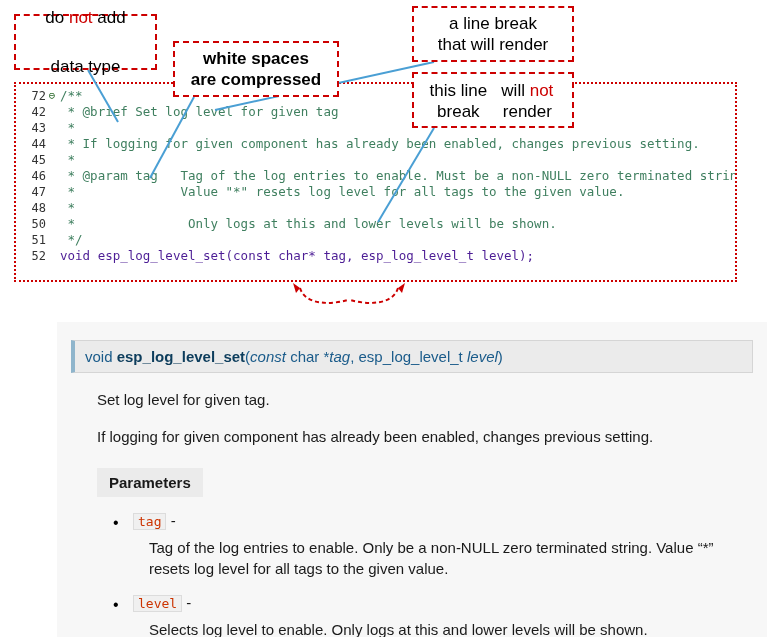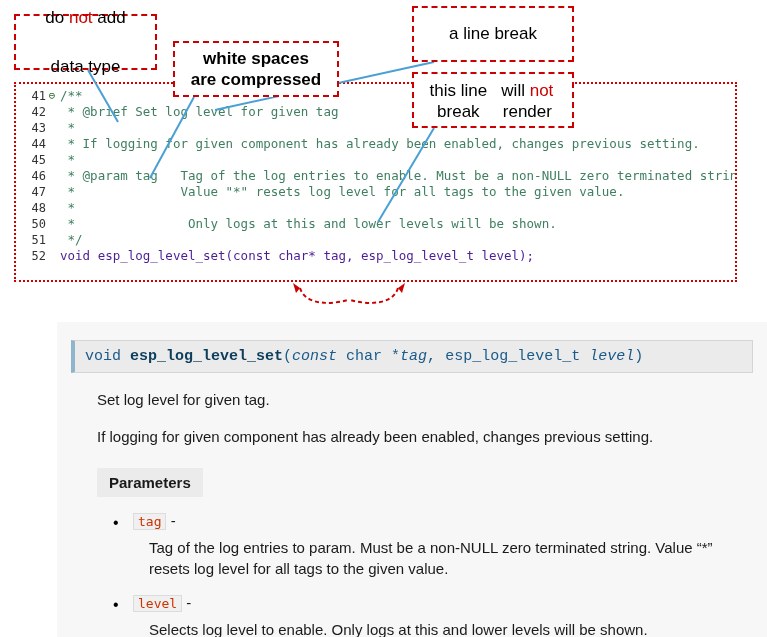--- a/index.html
+++ b/index.html
@@ -143,21 +143,21 @@
   #doc-signature {
     margin: 18px 14px 8px 14px;
     background: #ebebeb;
     border-left: 4px solid #8fb5cc;
     border-top: 1px solid #d5d5d5;
     border-right: 1px solid #d5d5d5;
     border-bottom: 1px solid #d5d5d5;
     padding: 7px 10px;
     font-size: 15px;
     color: #1a5b8a;
-    font-family: Liberation Mono, monospace;
+    font-family: Liberation Sans, sans-serif;
   }
   #doc-signature .sig-name {
     font-weight: bold;
     color: #0d3d5c;
   }
   #doc-signature .sig-kw {
     font-style: italic;
   }
   #doc-signature .sig-param {
     font-style: italic;
@@ -214,29 +214,30 @@
   <div>data type</div>
 </div>
 
 <div class="callout" id="callout-whitespace">
   <div>white spaces</div>
   <div>are  compressed</div>
 </div>
 
 <div class="callout" id="callout-linebreak-render">
   <div>a line break</div>
+  <div>that will render</div>
 </div>
 
 <div class="callout" id="callout-linebreak-norender">
   <div>this line break</div>
   <div><span>will </span><span class="hl">not</span><span> render</span></div>
 </div>
 
 <div id="code-panel">
-  <div class="code-line"><span class="ln">41</span><span class="fold">⊖</span><span class="code-text">/**</span></div>
+  <div class="code-line"><span class="ln">72</span><span class="fold">⊖</span><span class="code-text">/**</span></div>
   <div class="code-line"><span class="ln">42</span><span class="fold"></span><span class="code-text"> * @brief Set log level for given tag</span></div>
   <div class="code-line"><span class="ln">43</span><span class="fold"></span><span class="code-text"> *</span></div>
   <div class="code-line"><span class="ln">44</span><span class="fold"></span><span class="code-text"> * If logging for given component has already been enabled, changes previous setting.</span></div>
   <div class="code-line"><span class="ln">45</span><span class="fold"></span><span class="code-text"> *</span></div>
   <div class="code-line"><span class="ln">46</span><span class="fold"></span><span class="code-text"> * @param tag   Tag of the log entries to enable. Must be a non-NULL zero terminated string.</span></div>
   <div class="code-line"><span class="ln">47</span><span class="fold"></span><span class="code-text"> *              Value "*" resets log level for all tags to the given value.</span></div>
   <div class="code-line"><span class="ln">48</span><span class="fold"></span><span class="code-text"> *</span></div>
   <div class="code-line"><span class="ln">50</span><span class="fold"></span><span class="code-text"> *               Only logs at this and lower levels will be shown.</span></div>
   <div class="code-line"><span class="ln">51</span><span class="fold"></span><span class="code-text"> */</span></div>
   <div class="code-line"><span class="ln">52</span><span class="fold"></span><span class="code-text code">void esp_log_level_set(const char* tag, esp_log_level_t level);</span></div>
@@ -263,21 +264,21 @@
 
   <div class="doc-para">Set log level for given tag.</div>
   <div class="doc-para">If logging for given component has already been enabled, changes previous setting.</div>
 
   <div id="doc-params-header">Parameters</div>
 
   <div class="param-item">
     <span class="param-bullet">•</span>
     <span class="param-code">tag</span>
     <span>-</span>
-    <div class="param-desc">Tag of the log entries to param. Must be a non-NULL zero terminated string. Value “*” resets log level for all tags to the given value.</div>
+    <div class="param-desc">Tag of the log entries to enable. Only be a non-NULL zero terminated string. Value “*” resets log level for all tags to the given value.</div>
   </div>
 
   <div class="param-item">
     <span class="param-bullet">•</span>
     <span class="param-code">level</span>
     <span>-</span>
     <div class="param-desc">Selects log level to enable. Only logs at this and lower levels will be shown.</div>
   </div>
 </div>
 

